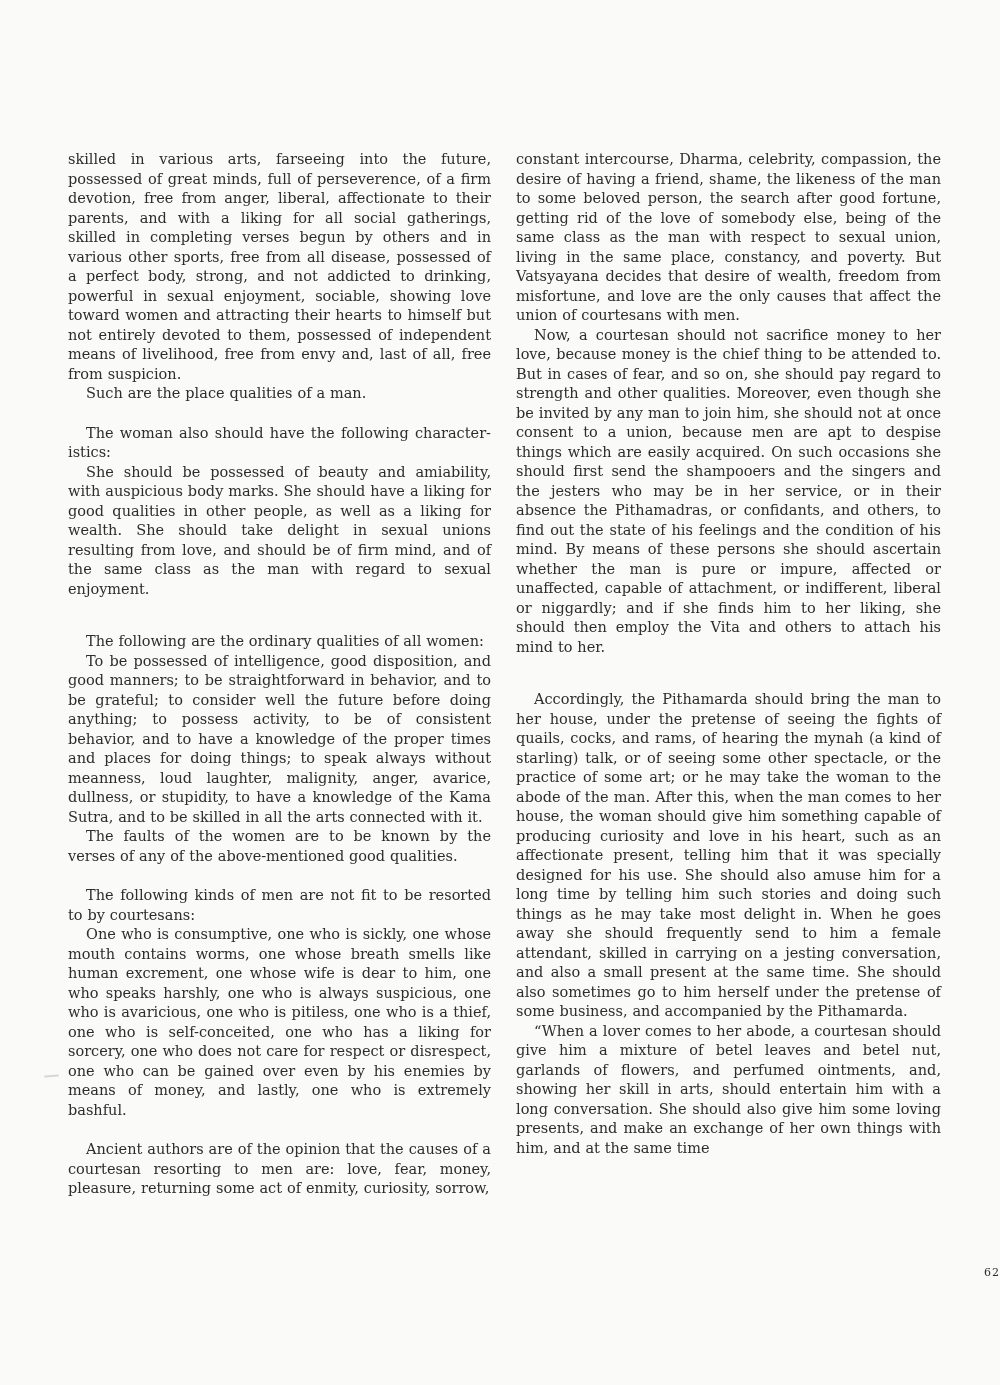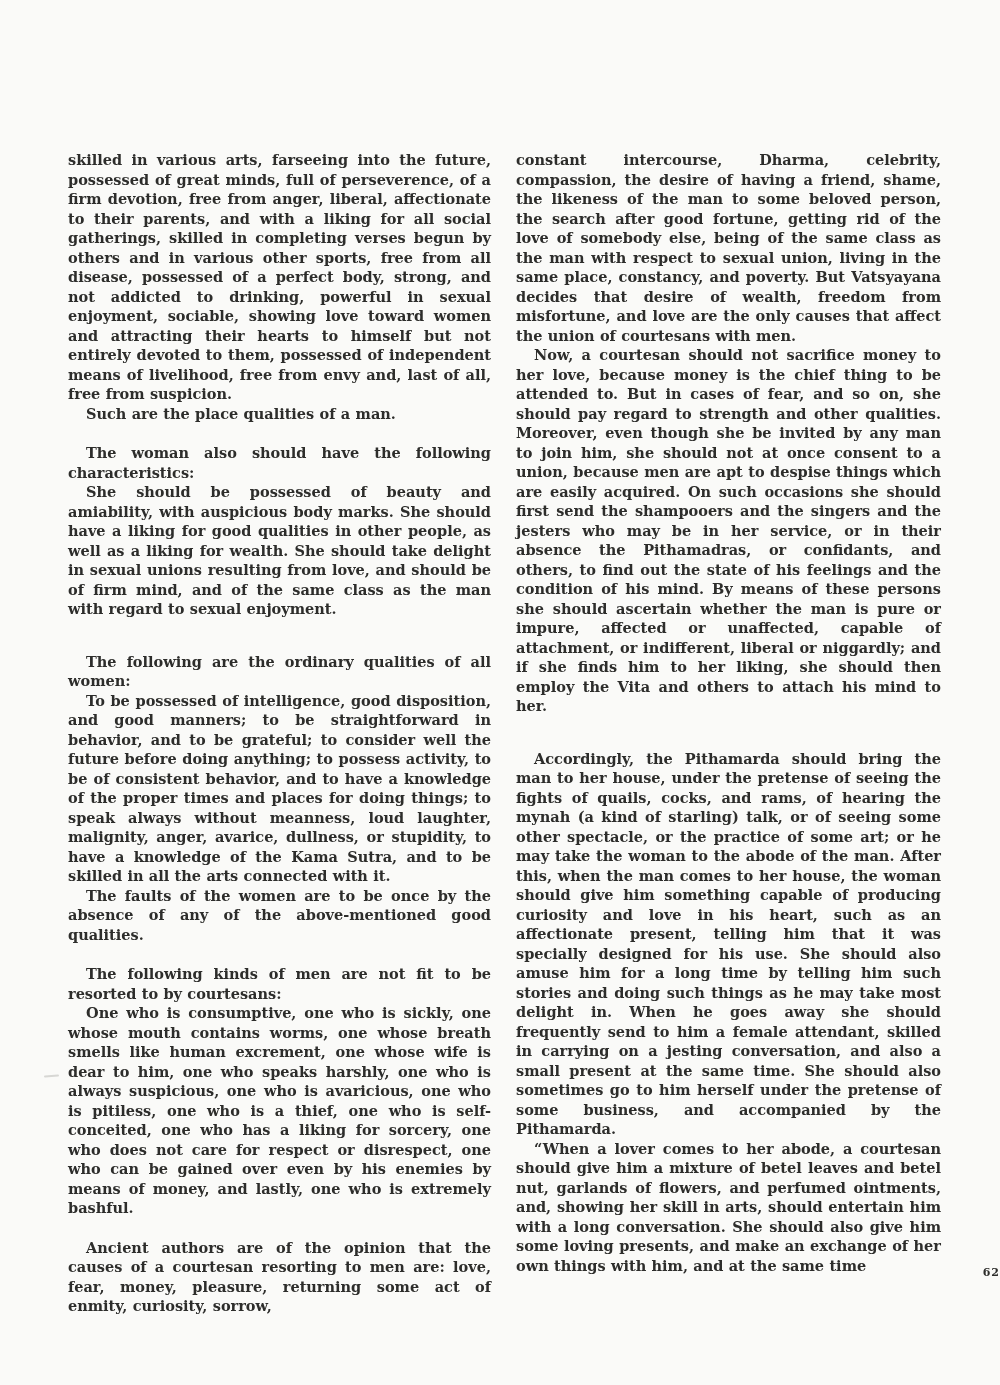--- a/index.html
+++ b/index.html
@@ -11,21 +11,20 @@
     height: 1385px;
     background: var(--paper, #fafaf8);
     position: relative;
     font-family: "DejaVu Serif", "Liberation Serif", serif;
     color: var(--ink, #2d2d2b);
     overflow: hidden;
   }
   .book-page {
     position: absolute;
     inset: 0;
-    font-weight: bold;
   }
   .column {
     position: absolute;
     top: 150px;
     font-size: 14.5px;
     line-height: 19.5px;
   }
   .column.left  { left: 68px;  width: 423px; }
   .column.right { left: 516px; width: 425px; }
   .para {
@@ -62,21 +61,21 @@
 
 <div class="book-page">
   <div class="stray-mark"></div>
   <div class="column left">
       <p class="para">skilled in various arts, farseeing into the future, possessed of great minds, full of perseverence, of a firm devotion, free from anger, liberal, affectionate to their parents, and with a liking for all social gatherings, skilled in completing verses begun by others and in various other sports, free from all disease, possessed of a perfect body, strong, and not addicted to drinking, powerful in sexual enjoyment, sociable, showing love toward women and attracting their hearts to himself but not entirely devoted to them, possessed of independent means of livelihood, free from envy and, last of all, free from suspicion.</p>
       <p class="para indent">Such are the place qualities of a man.</p>
       <p class="para indent gap-blank">The woman also should have the following character­istics:</p>
       <p class="para indent">She should be possessed of beauty and amiability, with auspicious body marks. She should have a liking for good qualities in other people, as well as a liking for wealth. She should take delight in sexual unions resulting from love, and should be of firm mind, and of the same class as the man with regard to sexual enjoyment.</p>
       <p class="para indent gap-large">The following are the ordinary qualities of all women:</p>
       <p class="para indent">To be possessed of intelligence, good disposition, and good manners; to be straightforward in behavior, and to be grateful; to consider well the future before doing anything; to possess activity, to be of consistent behavior, and to have a knowledge of the proper times and places for doing things; to speak always without meanness, loud laughter, malignity, anger, avarice, dullness, or stupidity, to have a knowledge of the Kama Sutra, and to be skilled in all the arts connected with it.</p>
-      <p class="para indent">The faults of the women are to be once by the absence of any of the above-mentioned good qualities.</p>
+      <p class="para indent">The faults of the women are to be known by the verses of any of the above-mentioned good qualities.</p>
       <p class="para indent gap-blank">The following kinds of men are not fit to be resorted to by courtesans:</p>
       <p class="para indent">One who is consumptive, one who is sickly, one whose mouth contains worms, one whose breath smells like human excrement, one whose wife is dear to him, one who speaks harshly, one who is always suspicious, one who is avaricious, one who is pitiless, one who is a thief, one who is self-conceited, one who has a liking for sorcery, one who does not care for respect or disrespect, one who can be gained over even by his enemies by means of money, and lastly, one who is extremely bashful.</p>
       <p class="para indent gap-blank">Ancient authors are of the opinion that the causes of a courtesan resorting to men are: love, fear, money, pleasure, returning some act of enmity, curiosity, sorrow,</p>
     </div>
   <div class="column right">
       <p class="para">constant intercourse, Dharma, celebrity, compassion, the desire of having a friend, shame, the likeness of the man to some beloved person, the search after good fortune, getting rid of the love of somebody else, being of the same class as the man with respect to sexual union, living in the same place, constancy, and poverty. But Vatsyayana decides that desire of wealth, freedom from misfortune, and love are the only causes that affect the union of courtesans with men.</p>
       <p class="para indent">Now, a courtesan should not sacrifice money to her love, because money is the chief thing to be attended to. But in cases of fear, and so on, she should pay regard to strength and other qualities. Moreover, even though she be invited by any man to join him, she should not at once consent to a union, because men are apt to despise things which are easily acquired. On such occasions she should first send the shampooers and the singers and the jesters who may be in her service, or in their absence the Pithamadras, or confidants, and others, to find out the state of his feelings and the condition of his mind. By means of these persons she should ascertain whether the man is pure or impure, affected or unaffected, capable of attachment, or indifferent, liberal or niggardly; and if she finds him to her liking, she should then employ the Vita and others to attach his mind to her.</p>
       <p class="para indent gap-large">Accordingly, the Pithamarda should bring the man to her house, under the pretense of seeing the fights of quails, cocks, and rams, of hearing the mynah (a kind of starling) talk, or of seeing some other spectacle, or the practice of some art; or he may take the woman to the abode of the man. After this, when the man comes to her house, the woman should give him something capable of producing curiosity and love in his heart, such as an affectionate present, telling him that it was specially designed for his use. She should also amuse him for a long time by telling him such stories and doing such things as he may take most delight in. When he goes away she should frequently send to him a female attendant, skilled in carrying on a jesting conversation, and also a small present at the same time. She should also sometimes go to him herself under the pretense of some business, and accompanied by the Pithamarda.</p>
       <p class="para indent">“When a lover comes to her abode, a courtesan should give him a mixture of betel leaves and betel nut, garlands of flowers, and perfumed ointments, and, showing her skill in arts, should entertain him with a long conversation. She should also give him some loving presents, and make an exchange of her own things with him, and at the same time</p>
     </div>

